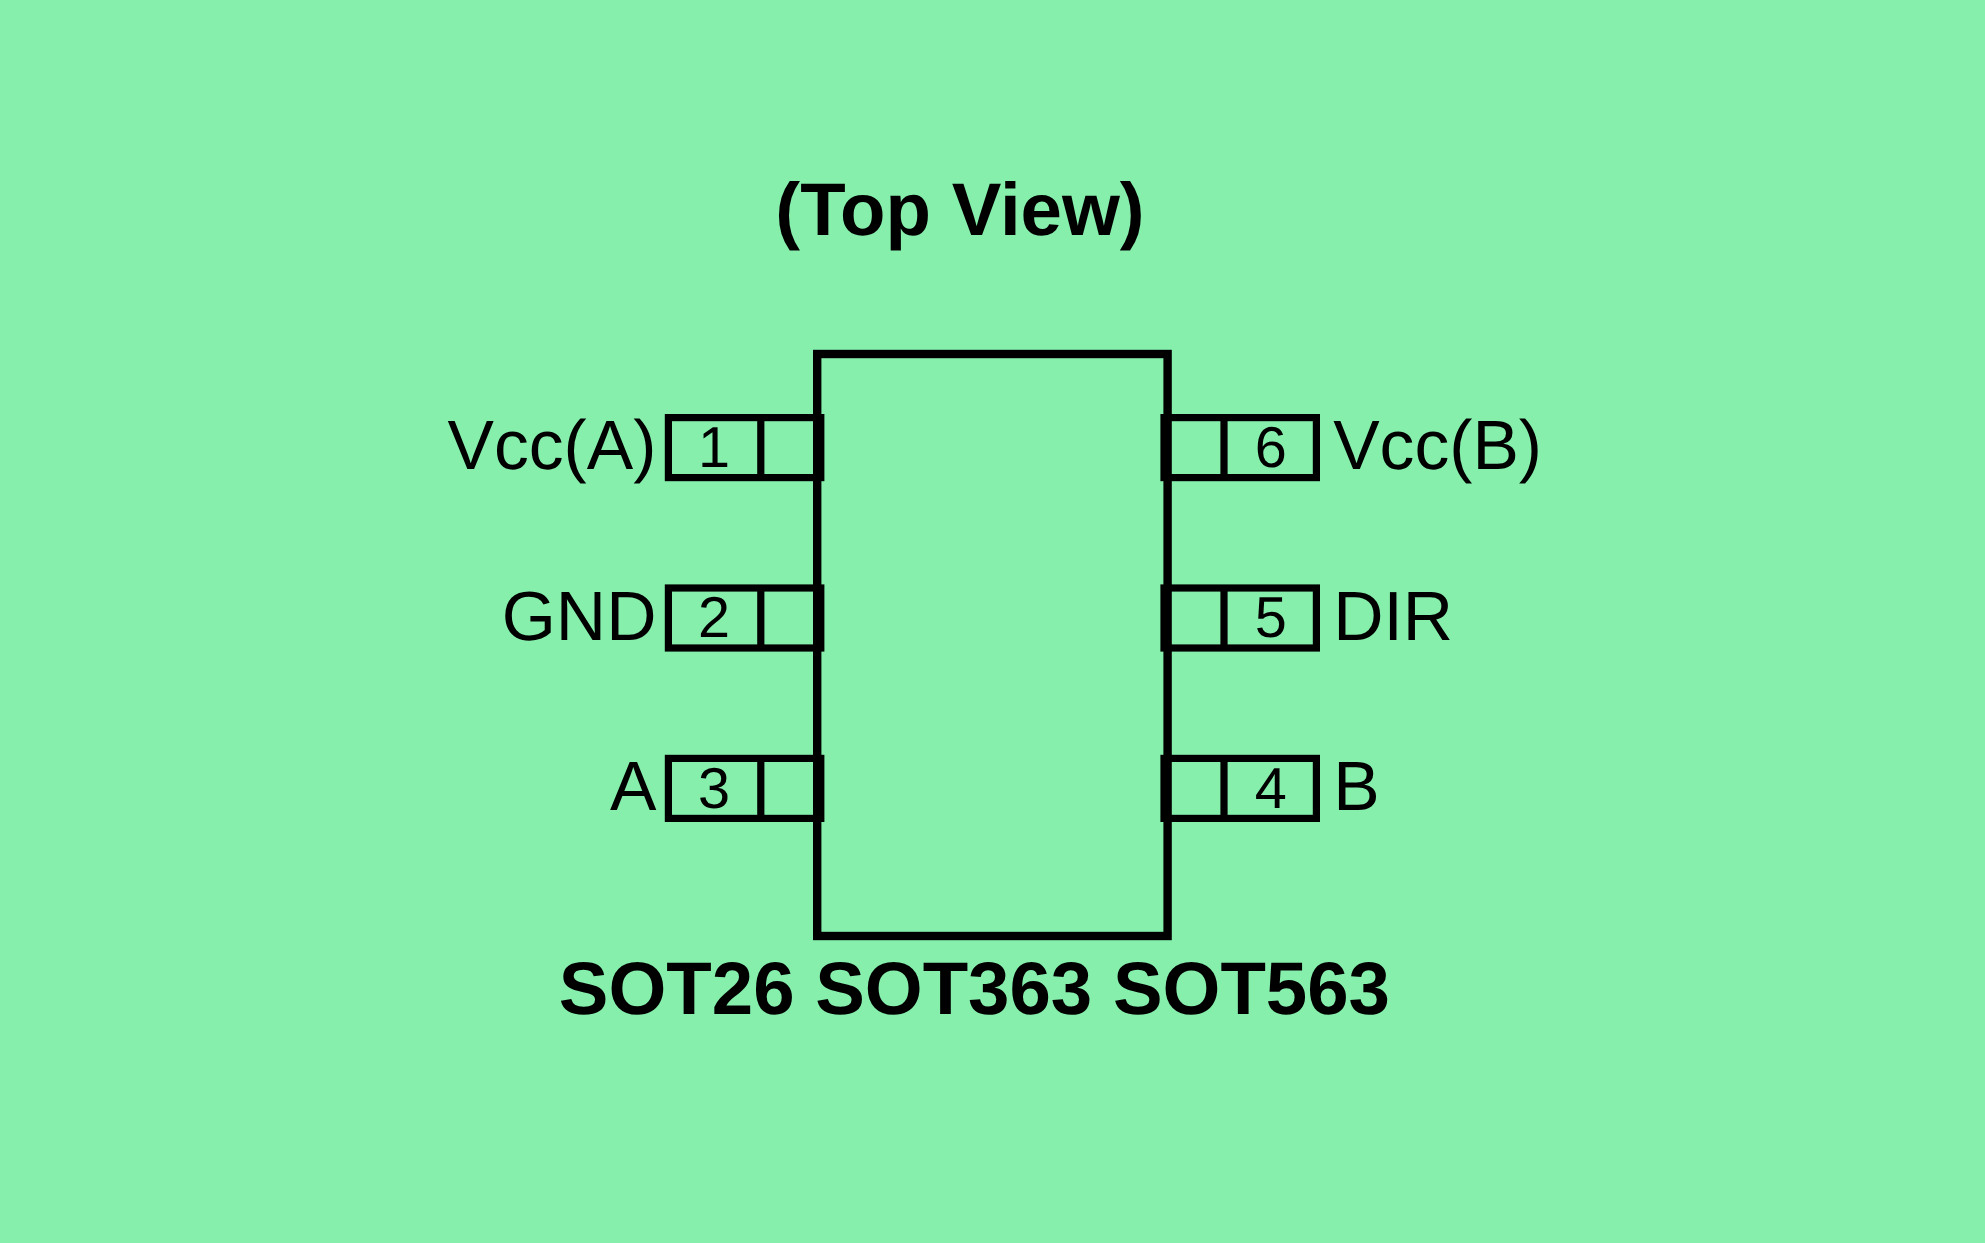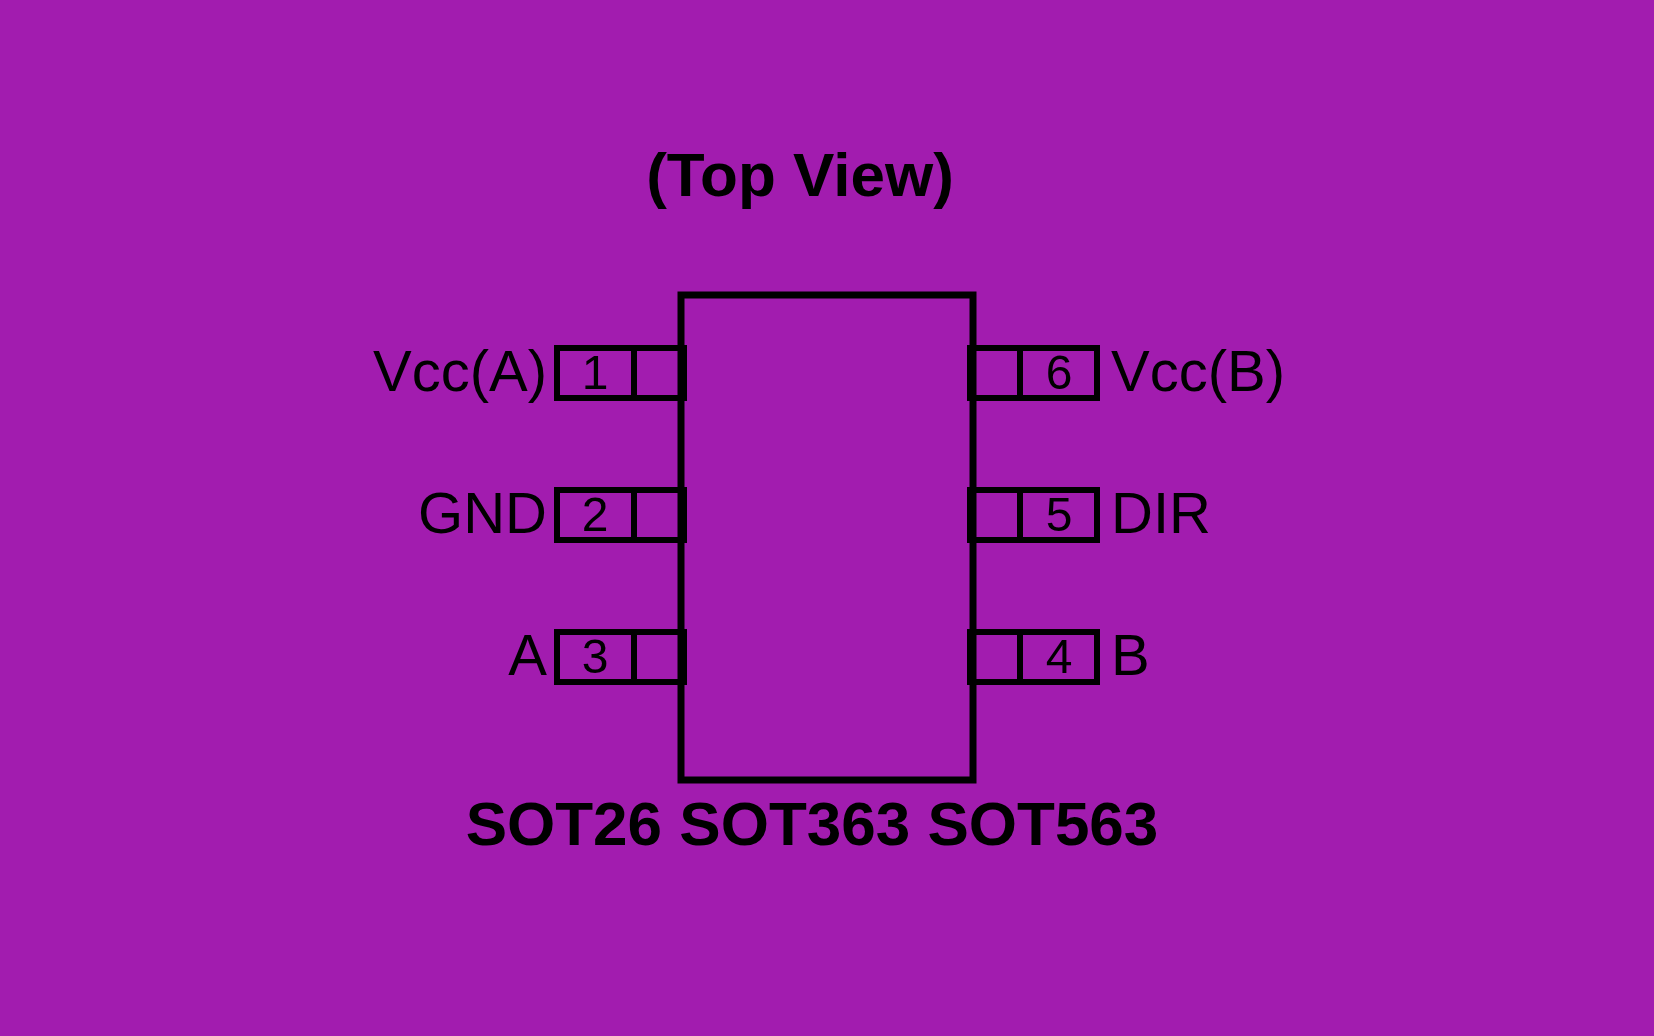--- a/index.html
+++ b/index.html
@@ -10,21 +10,21 @@
   body {
     width: 1654px;
     height: 1036px;
     overflow: hidden;
     font-family: "Liberation Sans", sans-serif;
   }
   #stage {
     position: relative;
     width: 1654px;
     height: 1036px;
-    background: #a21caf;
+    background: #86efac;
   }
   #pkg-svg {
     display: block;
     width: 1654px;
     height: 1036px;
   }
   .ink-stroke {
     stroke: #000000;
     fill: none;
     stroke-linecap: butt;

